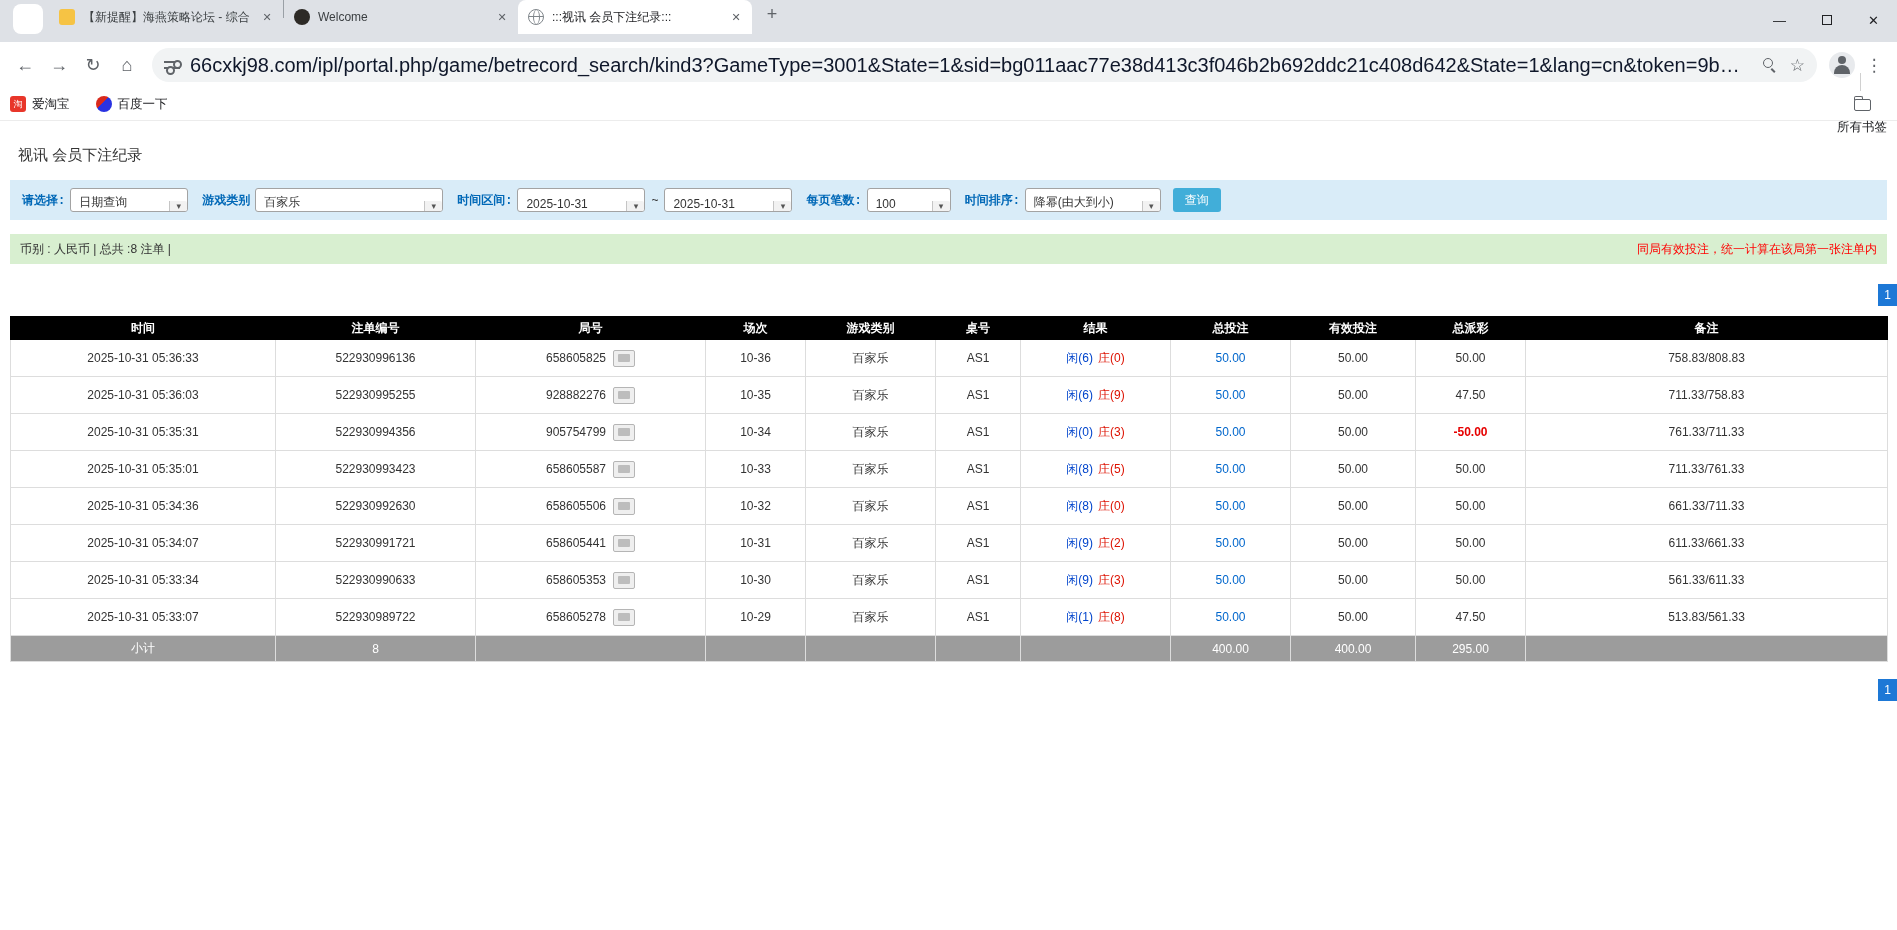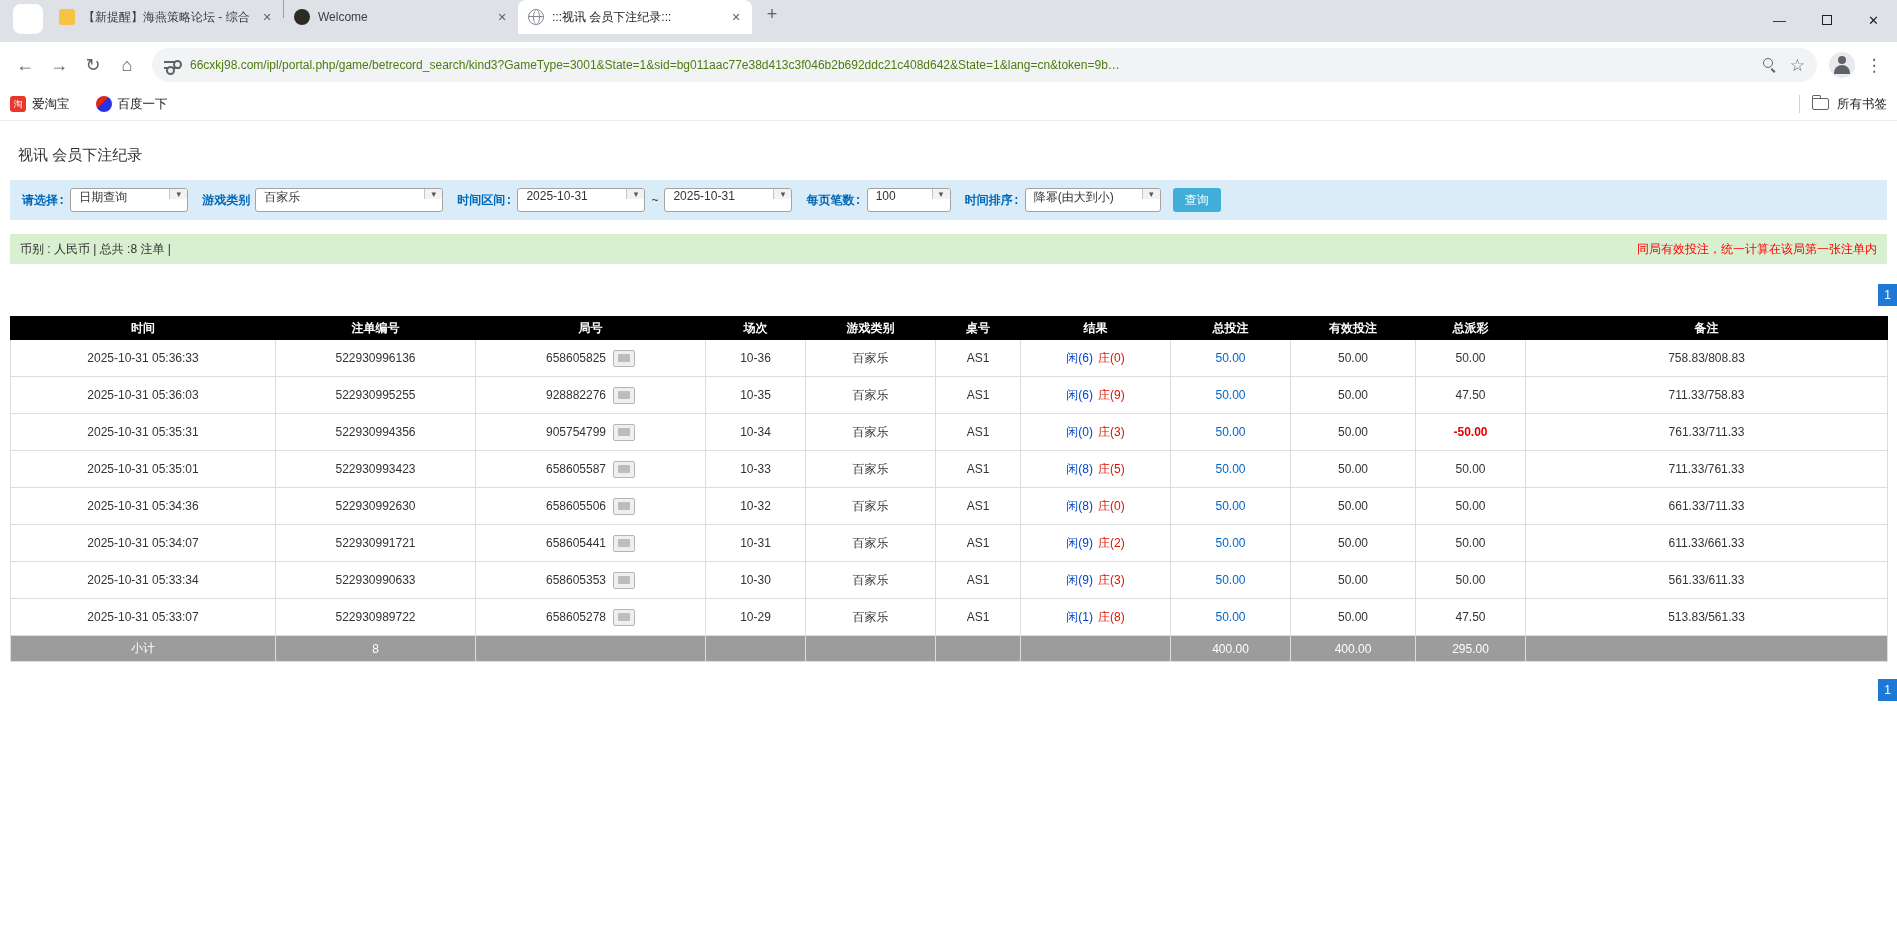--- a/index.html
+++ b/index.html
@@ -37,21 +37,21 @@
   .toolbar { height:46px; background:#fff; display:flex; align-items:center; padding:0 8px; }
   .nav-btn { width:34px; height:34px; border-radius:50%; display:flex; align-items:center;
     justify-content:center; font-size:18px; color:#5f6368; flex:0 0 auto; }
   .url-bar { flex:1; height:34px; background:#f1f3f4; border-radius:17px; display:flex;
     align-items:center; padding:0 12px; margin:0 8px; min-width:0; }
   .tune-icon { width:16px; height:16px; position:relative; flex:0 0 16px; margin-right:10px; }
   .tune-icon::before { content:""; position:absolute; left:0; right:0; top:4px; height:2px;
     background:#5f6368; box-shadow:0 6px 0 #5f6368; }
   .tune-icon::after { content:""; position:absolute; top:2.5px; left:9px; width:5px; height:5px;
     border-radius:50%; background:#f1f3f4; border:2px solid #5f6368; box-shadow:-7px 6px 0 -2px #f1f3f4, -7px 6px 0 0 #5f6368; }
-  .url-text { flex:1; font-size:12px; color:#4d7c0f; white-space:nowrap; overflow:hidden; }
+  .url-text { flex:1; font-size:20px; color:#0f172a; white-space:nowrap; overflow:hidden; }
   .magnifier { width:16px; height:16px; position:relative; flex:0 0 16px; margin:0 12px 0 8px; }
   .magnifier::before { content:""; position:absolute; left:1px; top:1px; width:8px; height:8px;
     border:1.6px solid #5f6368; border-radius:50%; }
   .magnifier::after { content:""; position:absolute; left:10.5px; top:10.5px; width:5px;
     height:1.8px; background:#5f6368; transform:rotate(45deg); transform-origin:0 0; }
   .star-icon { font-size:17px; color:#5f6368; flex:0 0 auto; }
   .profile-icon { width:26px; height:26px; border-radius:50%; position:relative;
     background:#e8eaed; margin:0 4px; flex:0 0 auto; }
   .profile-icon::before { content:""; position:absolute; left:9px; top:4px; width:8px;
     height:8px; border-radius:50%; background:#5f6368; }
@@ -60,37 +60,37 @@
   .menu-dots { font-size:17px; color:#5f6368; width:30px; text-align:center; flex:0 0 auto; }
 
   .bookmarks-bar { height:33px; background:#fff; display:flex; align-items:center;
     padding:0 10px; font-size:12.5px; color:#202124; border-bottom:1px solid #ececec;
     position:relative; }
   .bm-item { display:flex; align-items:center; gap:6px; margin-right:26px; }
   .bm-fav { width:16px; height:16px; border-radius:3px; display:flex; align-items:center;
     justify-content:center; }
   .bm-taobao { background:#e8362a; color:#fff; font-size:9px; }
   .bm-baidu { border-radius:50%; background:linear-gradient(135deg,#d9291c 42%,#2932e1 42%); }
-  .bm-right { position:absolute; right:10px; display:flex; align-items:center; gap:8px; }
+  .bm-right { position:absolute; right:10px; display:flex; align-items:center; gap:8px;flex-direction:column; }
   .bm-vdivider { width:1px; height:18px; background:#d0d0d0; margin-right:4px; }
   .folder-icon { width:17px; height:12px; border:1.5px solid #5f6368; border-radius:2px;
     position:relative; }
   .folder-icon::before { content:""; position:absolute; left:-1px; top:-4px; width:7px;
     height:3px; border:1.5px solid #5f6368; border-bottom:none; border-radius:2px 2px 0 0; }
 
   
   .page { background:#fff; }
   .page-title { margin:25px 0 0 18px; font-size:15px; color:#333; font-weight:normal; }
 
   .filter-bar { margin:15px 10px 0; background:var(--filter-bg,#d9ecf8); height:40px;
     display:flex; align-items:center; padding:0 12px; font-size:12px; }
   .f-label { color:#0068b7; font-weight:bold; margin:0 5px 0 14px; white-space:nowrap;font-family:Liberation Mono, monospace; }
   .f-label:first-child { margin-left:0; }
   .select { background:#fff; border:1px solid #a3a3a3; height:24px; display:flex;
-    align-items:flex-start; border-radius:3px; color:#333; cursor:default; }
+    align-items:flex-end; border-radius:3px; color:#333; cursor:default; }
   .select .val { padding:0 8px; display:flex; align-items:center; white-space:nowrap; }
   .select .arrow { width:18px; border-left:1px solid #c5c5c5; background:#f2f2f2;
     display:flex; align-items:center; justify-content:center; color:#555; font-size:9px;
     border-radius:0 2px 2px 0; }
   .tilde { margin:0 6px; color:#333; }
   .query-btn { background:var(--query-btn,#41aed9); color:#fff; border:none; height:24px;
     padding:0 12px; margin-left:12px; border-radius:3px; font-size:12px; cursor:pointer; }
 
   .info-bar { margin:14px 10px 0; background:var(--info-bg,#d8efd0); height:30px;
     display:flex; align-items:center; justify-content:space-between; padding:0 10px;

